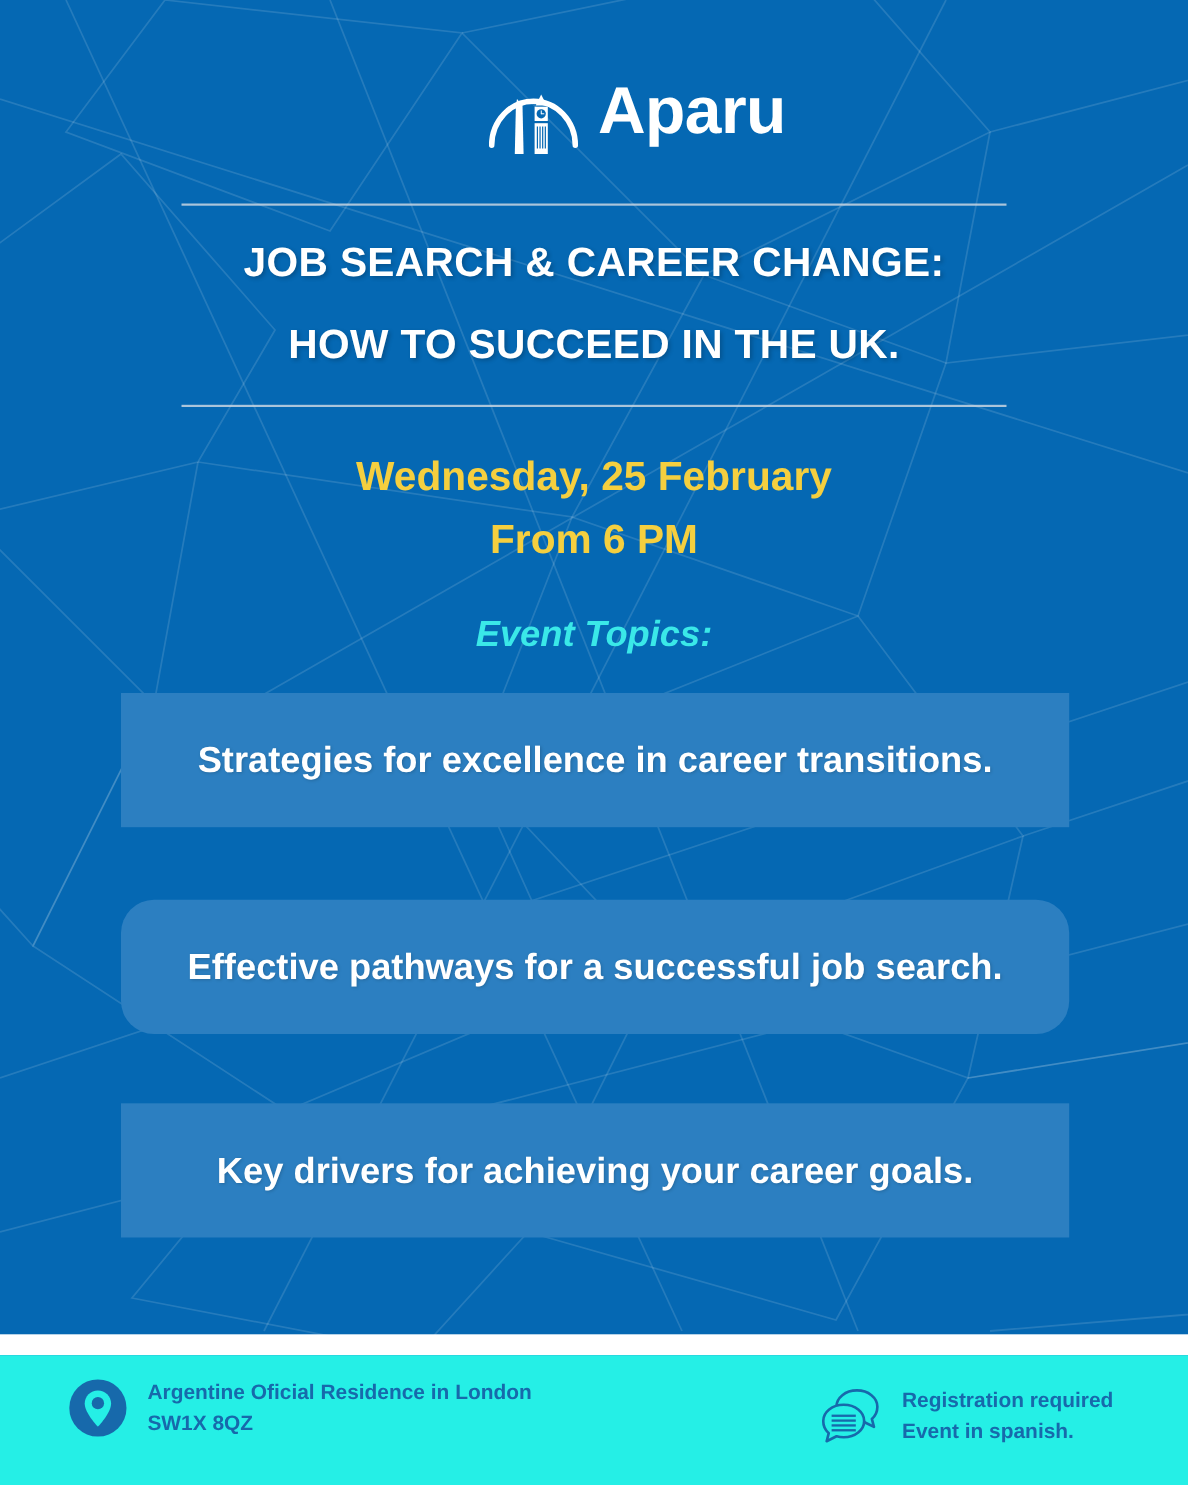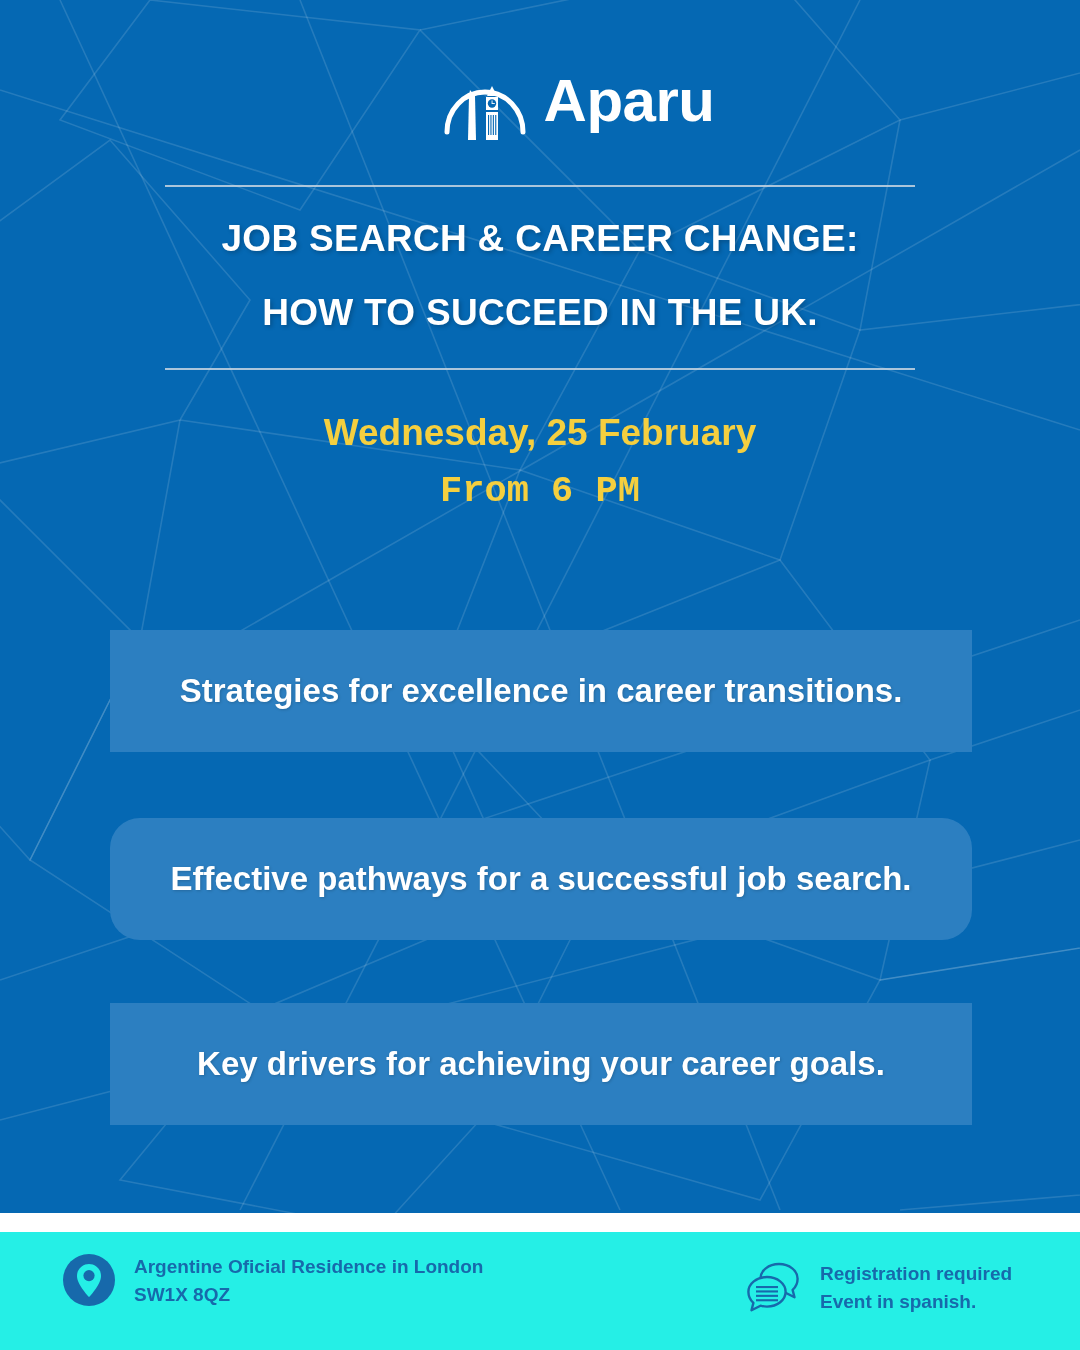--- a/index.html
+++ b/index.html
@@ -74,21 +74,21 @@
 
   
   .datetime {
     position:absolute; left:0; width:1080px;
     text-align:center;
     color:#f5cf3f;
     font-size:37px;
     font-weight:bold;
   }
   #date-line { top:412px; }
-  #time-line { top:470px;font-family:Liberation Mono, monospace; }
+  #time-line { top:470px; }
 
   
   #topics-label {
     position:absolute; left:0; top:557px; width:1080px;
     text-align:center;
     color:#3ae8e8;
     font-size:33px;
     font-weight:bold;
     font-style:italic;
   }
@@ -207,20 +207,21 @@
   <div class="rule" id="rule-top"></div>
 
   <div class="headline" id="headline-1">JOB SEARCH &amp; CAREER CHANGE:</div>
   <div class="headline" id="headline-2">HOW TO SUCCEED IN THE UK.</div>
 
   <div class="rule" id="rule-bottom"></div>
 
   <div class="datetime" id="date-line">Wednesday, 25 February</div>
   <div class="datetime" id="time-line">From 6 PM</div>
 
+  <div id="topics-label">Event Topics:</div>
 
   <div class="topic-box" id="topic-box-0">
     <span class="topic-text">Strategies for excellence in career transitions.</span>
   </div>
   <div class="topic-box" id="topic-box-1">
     <span class="topic-text">Effective pathways for a successful job search.</span>
   </div>
   <div class="topic-box" id="topic-box-2">
     <span class="topic-text">Key drivers for achieving your career goals.</span>
   </div>

